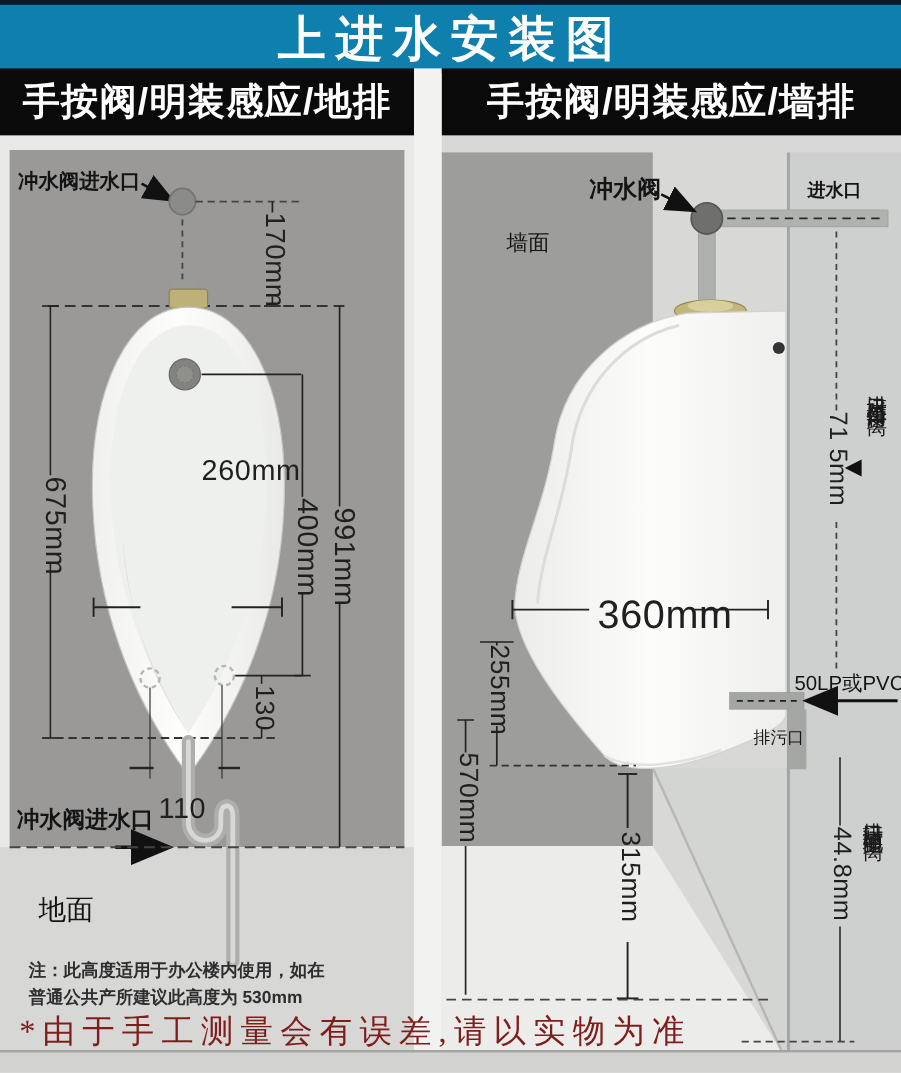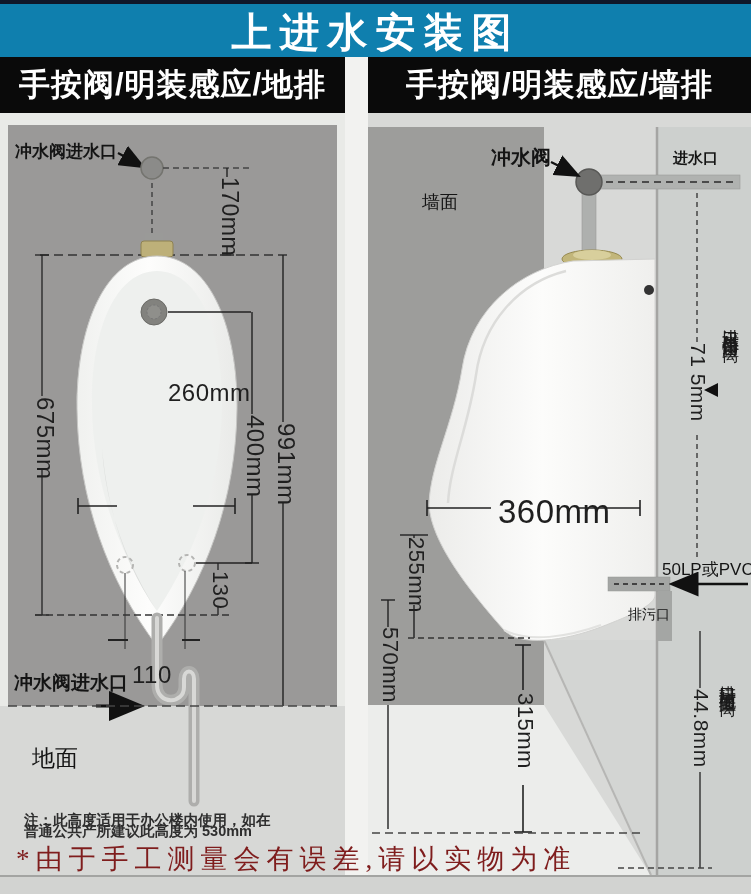--- a/index.html
+++ b/index.html
@@ -229,21 +229,21 @@
 <div class="lbl" style="left:15px;top:140px;font-size:17px;">冲水阀进水口</div>
 <div class="dim vdim" style="left:216px;top:177px;font-size:23px;">170mm</div>
 <div class="dim" style="left:120px;top:379px;font-size:24px;margin-left:48px;">260mm</div>
 <div class="dim vdim" style="left:31px;top:397px;font-size:24px;">675mm</div>
 <div class="dim vdim" style="left:241px;top:415px;font-size:24px;">400mm</div>
 <div class="dim vdim" style="left:272px;top:423px;font-size:24px;">991mm</div>
 <div class="dim vdim" style="left:207px;top:571px;font-size:22px;">130</div>
 <div class="dim" style="left:132px;top:627px;font-size:24px;margin-top:34px;">110</div>
 <div class="lbl" style="left:14px;top:670px;font-size:19px;">冲水阀进水口</div>
 <div class="lbl" style="left:32px;top:743px;font-size:23px;font-weight:400;">地面</div>
-<div class="note" style="left:24px;top:799px;font-size:14.5px;margin-top:12px;">注：此高度适用于办公楼内使用，如在</div>
+<div class="note" style="left:24px;top:799px;font-size:14.5px;">注：此高度适用于办公楼内使用，如在</div>
 <div class="note" style="left:24px;top:822px;font-size:14.5px;">普通公共产所建议此高度为 530mm</div>
 
 <div class="lbl" style="left:491px;top:144px;font-size:20px;">冲水阀</div>
 <div class="lbl" style="left:422px;top:190px;font-size:18px;font-weight:500;">墙面</div>
 <div class="lbl" style="left:673px;top:149px;font-size:15px;">进水口</div>
 <div class="dim vdim" style="left:686px;top:343px;font-size:21px;">71 5mm</div>
 <div class="vcjk" style="left:719px;top:316px;font-size:17px;font-weight:500;">进水口与排污口距离</div>
 <div class="abs" id="arrow-left-tri"></div>
 <div class="dim" style="left:498px;top:493px;font-size:33px;">360mm</div>
 <div class="dim vdim" style="left:403px;top:537px;font-size:22px;">255mm</div>

